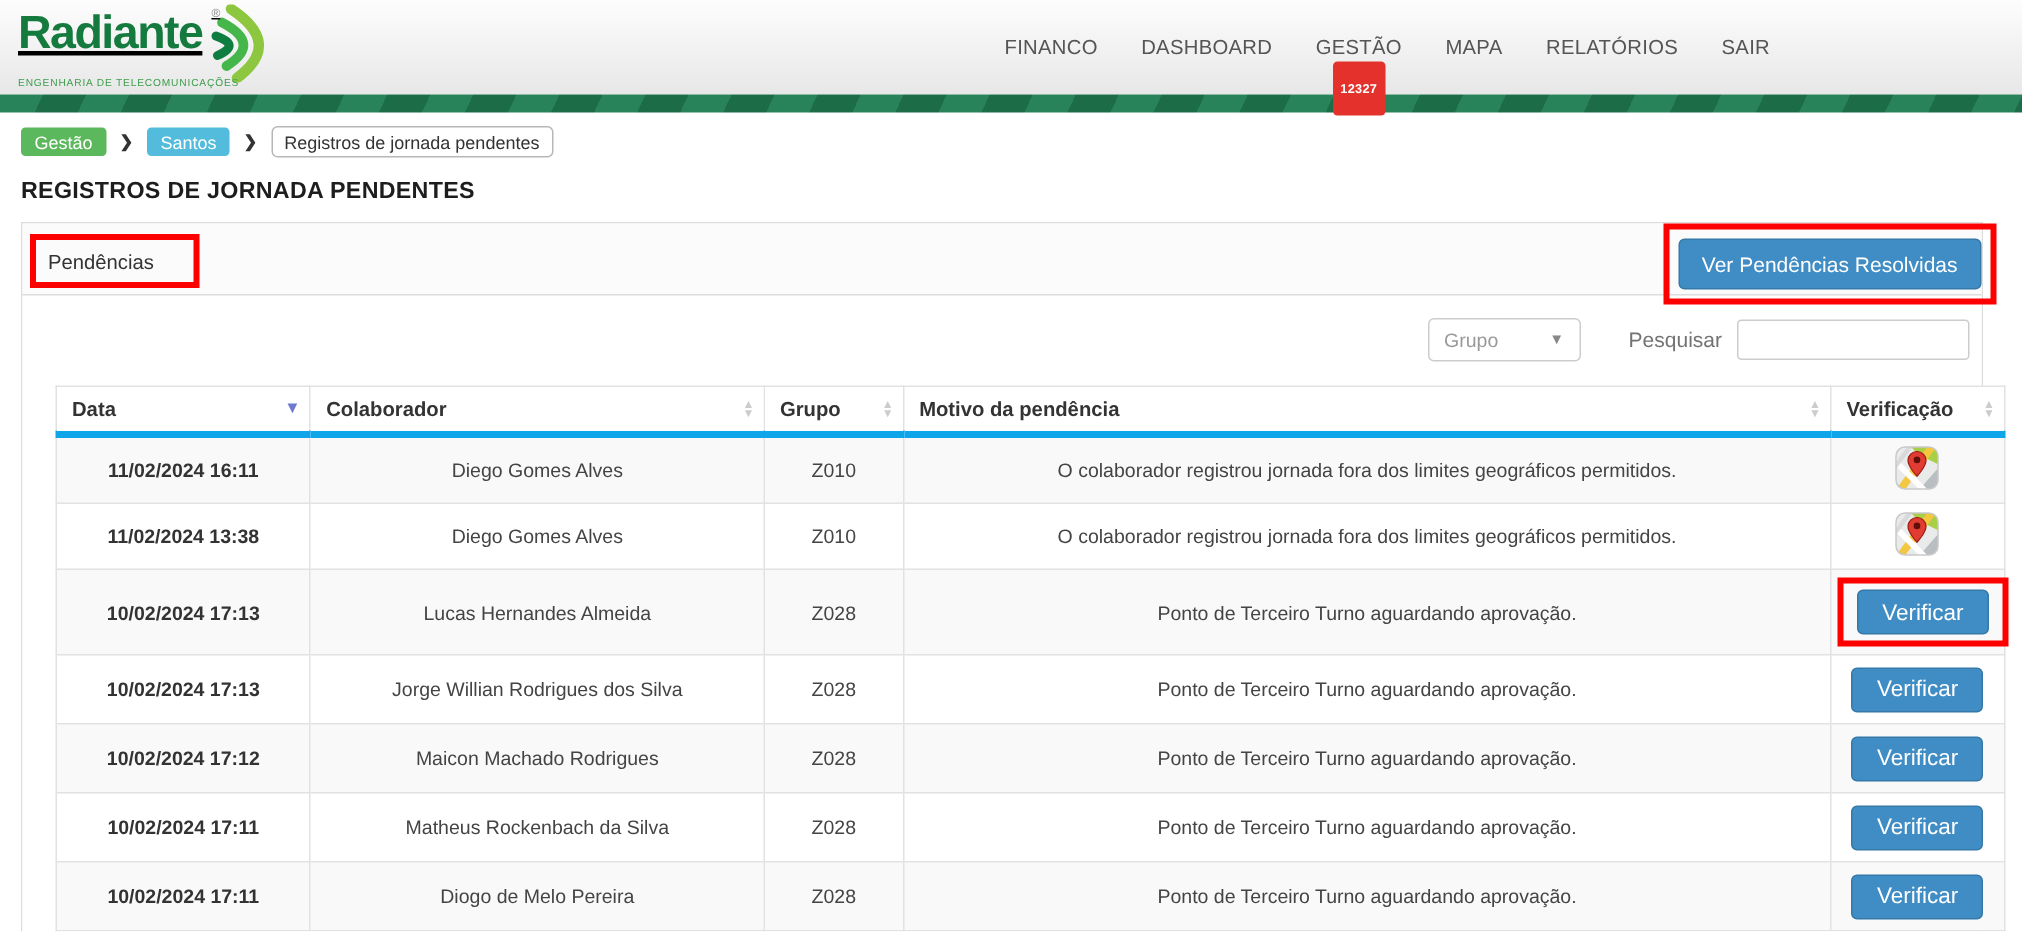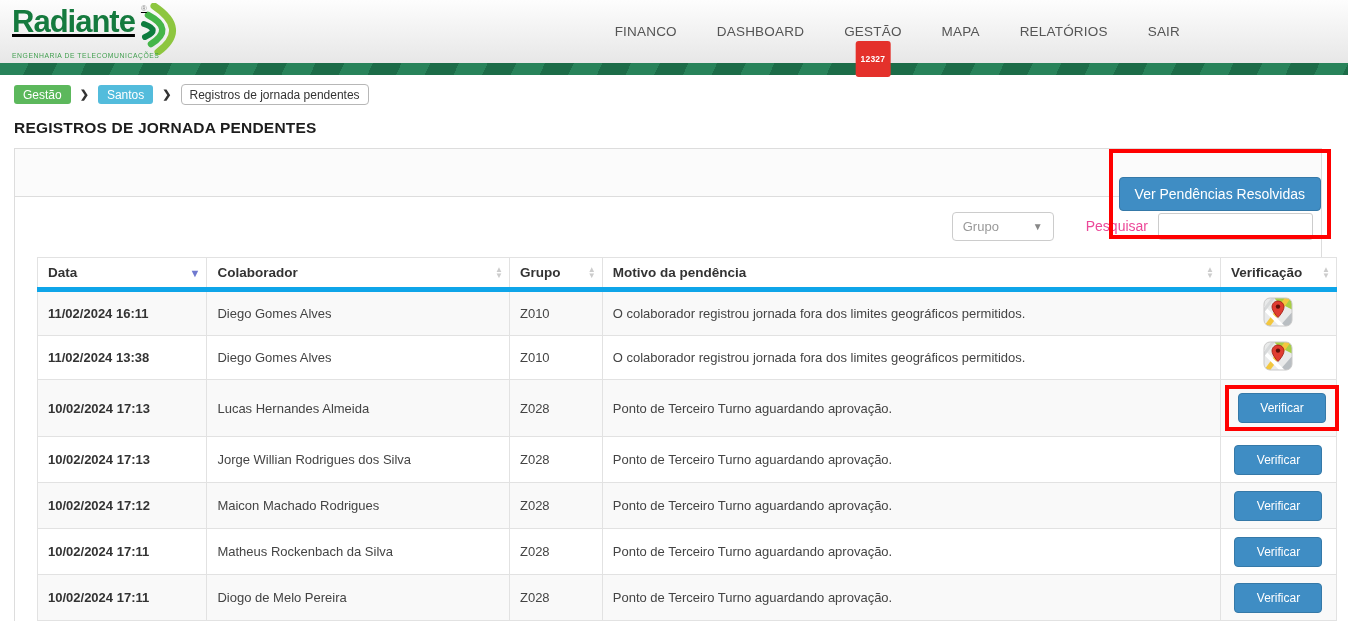--- a/index.html
+++ b/index.html
@@ -9,21 +9,21 @@
 
   
   header { height:63px; display:flex; align-items:center; justify-content:space-between;
            padding:0 0 0 12px; background:linear-gradient(#fdfdfd,#e7e7e7); }
   .logo { display:flex; align-items:flex-start; cursor:pointer; }
   .logo-row { display:flex; align-items:flex-start;text-decoration:underline; }
   .logo-text { color:#157a3e; font-weight:bold; font-size:31px; letter-spacing:-1px; line-height:34px; }
   .logo-arcs { margin-left:2px; margin-top:-2px; }
   .logo-reg { color:#8a8a8a; font-size:8px; margin-left:-44px; margin-top:-1px; }
   .logo-tagline { color:#3f9e4d; font-size:6.8px; letter-spacing:0.55px; margin-top:-3px; }
-  nav { display:flex; align-items:center; gap:40px; margin-right:168px;margin-left:32px; }
+  nav { display:flex; align-items:center; gap:29px; margin-right:168px;margin-left:32px; }
   .nav-item { position:relative; color:#555; font-size:13.5px; letter-spacing:0.2px; cursor:pointer; }
   .nav-badge { position:absolute; left:50%; transform:translateX(-50%); top:17px;
                background:#e4312b; color:#fff; font-size:8.5px; font-weight:bold;
                padding:13px 5px; border-radius:3px; white-space:nowrap; }
 
   
   .green-bar { height:12px;
     background:repeating-linear-gradient(115deg,#28835a 0 26px,#1c6c48 26px 52px); }
 
   
@@ -36,52 +36,52 @@
 
   
   h1 { font-size:15.5px; color:#1d1d1d; font-weight:bold; letter-spacing:0.2px; margin:14px 0 0 14px; }
 
   
   .panel { margin:11px 26px 0 14px; border:1px solid #ddd; border-bottom:none; }
   .panel-head { position:relative; height:48px; background:#fbfbfb; border-bottom:1px solid #ddd; }
   .annotate { border:4px solid #f00; display:inline-flex; align-items:center; }
   .tab-annotate { position:absolute; left:5px; top:7px; width:113px; height:36px; padding-left:8px; background:#fbfbfb; }
   .tab-label { color:#333; font-size:13.5px; cursor:pointer; }
-  .btn-annotate { position:absolute; right:-10px; top:0px; padding:24px 6px;align-items:flex-end; }
+  .btn-annotate { position:absolute; right:-10px; top:0px; padding:6px 6px;align-items:flex-end; }
   .btn-primary { background:#3f8dc4; border:1px solid #3579a8; color:#fff; border-radius:4px; cursor:pointer;
                  font-family:"Liberation Sans",sans-serif; }
   .btn-big { height:34px; padding:0 15px; font-size:14px; }
   .panel-body { background:#fff; padding:14px 8px 0 8px; }
 
   
   .controls { display:flex; align-items:center; justify-content:flex-end; gap:10px; padding-right:0; height:30px; }
   .select { width:102px; height:29px; border:1px solid #ccc; border-radius:4px; display:flex; align-items:center;
             justify-content:space-between; padding:0 10px; color:#999; font-size:13px; cursor:pointer; margin-right:22px; background:#fff; }
   .select .caret { color:#888; font-size:10px; }
-  .search-label { color:#ec4899; font-size:14px; }
+  .search-label { color:#737373; font-size:14px; }
   .search-input { width:155px; height:27px; border:1px solid #ccc; border-radius:3px; padding:0 6px; font-size:13px; }
 
   
   table { border-collapse:collapse; table-layout:fixed; width:1300px; margin:16px auto 0 14px; }
-  th, td { border:1px solid #e2e2e2; }
+  th, td { border:1px solid #e2e2e2;text-align:center; }
   th { position:relative; text-align:left; font-size:13.5px; color:#333; font-weight:bold;
        padding:7px 22px 7px 10px; border-bottom:5px solid #0ea5e9; background:#fff; height:30px; }
   .col-0 { width:168px; } .col-1 { width:300px; } .col-2 { width:92px; }
   .col-3 { width:613px; } .col-4 { width:115px; }
   .sort { position:absolute; right:6px; top:50%; transform:translateY(-50%); display:flex;
           flex-direction:column; align-items:center; line-height:6px; font-size:8px; color:#ccc; }
   .sort.sorted { color:#6f79cf; font-size:11px; line-height:11px; }
   td { font-size:13px; color:#444; padding:6px 10px; vertical-align:middle; }
   tbody tr:nth-child(odd) { background:#f9f9f9; }
   tbody tr:nth-child(even) { background:#fff; }
   .cell-date { font-weight:bold; color:#333; }
   .cell-action { text-align:center; padding:5px 4px; }
   .map-row td { height:40px; }
   .btn-row td { height:46px; }
-  .verify-btn { height:30px; width:88px; font-size:12px; }
+  .verify-btn { height:30px; width:88px; font-size:15px; }
   .row-annotate { display:inline-flex; border:4px solid #f00; padding:4px 9px; align-items:center; justify-content:center; }
   .map-btn { background:none; border:none; cursor:pointer; padding:0; line-height:0; }
 </style>
 </head>
 <body>
 
 <div class="page">
 
   <header>
     <div class="logo">
@@ -115,20 +115,23 @@
     <span class="crumb-sep">❯</span>
     <span class="crumb blue">Santos</span>
     <span class="crumb-sep">❯</span>
     <span class="crumb plain">Registros de jornada pendentes</span>
   </div>
 
   <h1>REGISTROS DE JORNADA PENDENTES</h1>
 
   <section class="panel">
     <div class="panel-head">
+      <span class="annotate tab-annotate">
+        <span class="tab-label">Pendências</span>
+      </span>
       <span class="annotate btn-annotate">
         <button class="btn-primary btn-big">Ver Pendências Resolvidas</button>
       </span>
     </div>
 
     <div class="panel-body">
       <div class="controls">
         <div class="select">
           <span>Grupo</span>
           <span class="caret">▼</span>

